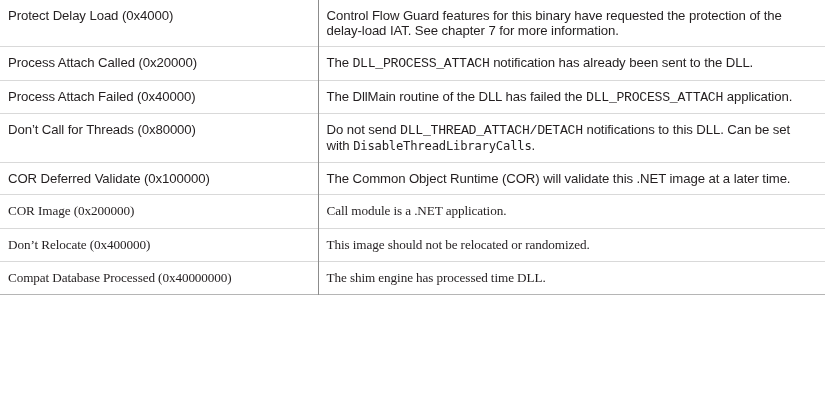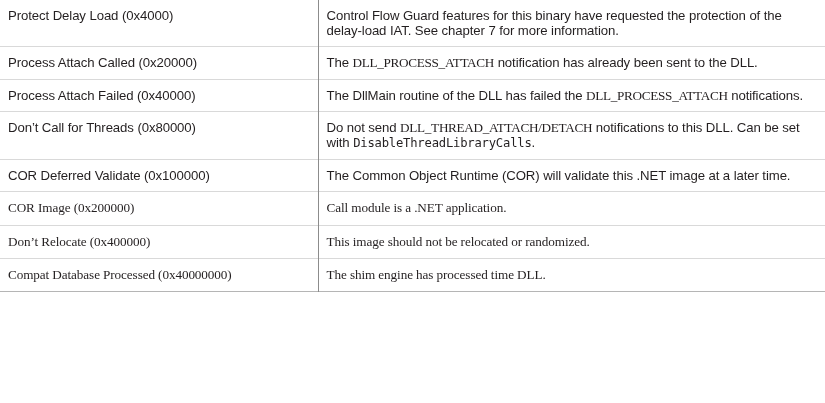--- a/index.html
+++ b/index.html
@@ -56,21 +56,21 @@
   tr.row-tall td { padding-bottom: 8px; }
   tr.row-short td { padding-bottom: 9px; font-family: Liberation Serif, serif; }
 
   code, .mono {
     font-family: "DejaVu Sans Mono", "Liberation Mono", monospace;
     font-size: 12.2px;
     letter-spacing: -0.2px;
   }
 
   .api {
-    font-family: Liberation Serif, serif;
+    font-family: Liberation Mono, monospace;
     letter-spacing: -0.3px;
     text-align: right;
   }
 </style>
 </head>
 <body>
 
 <table class="flags-table">
   <colgroup>
     <col class="col-flag">
@@ -80,21 +80,21 @@
       <tr class="row-tall">
         <td class="cell-flag">Protect Delay Load (0x4000)</td>
         <td class="cell-desc"><span>Control Flow Guard features for this binary have requested the protection of the delay-load IAT. See chapter 7 for more information.</span></td>
       </tr>
       <tr class="row-tall">
         <td class="cell-flag">Process Attach Called (0x20000)</td>
         <td class="cell-desc"><span>The </span><span class="api">DLL_PROCESS_ATTACH</span><span> notification has already been sent to the DLL.</span></td>
       </tr>
       <tr class="row-tall">
         <td class="cell-flag">Process Attach Failed (0x40000)</td>
-        <td class="cell-desc"><span>The DllMain routine of the DLL has failed the </span><span class="api">DLL_PROCESS_ATTACH</span><span> notifications.</span></td>
+        <td class="cell-desc"><span>The DllMain routine of the DLL has failed the </span><span class="api">DLL_PROCESS_ATTACH</span><span> application.</span></td>
       </tr>
       <tr class="row-tall">
         <td class="cell-flag">Don’t Call for Threads (0x80000)</td>
         <td class="cell-desc"><span>Do not send </span><span class="api">DLL_THREAD_ATTACH/DETACH</span><span> notifications to this DLL. Can be set with </span><code>DisableThreadLibraryCalls</code><span>.</span></td>
       </tr>
       <tr class="row-tall">
         <td class="cell-flag">COR Deferred Validate (0x100000)</td>
         <td class="cell-desc"><span>The Common Object Runtime (COR) will validate this .NET image at a later time.</span></td>
       </tr>
       <tr class="row-short">

